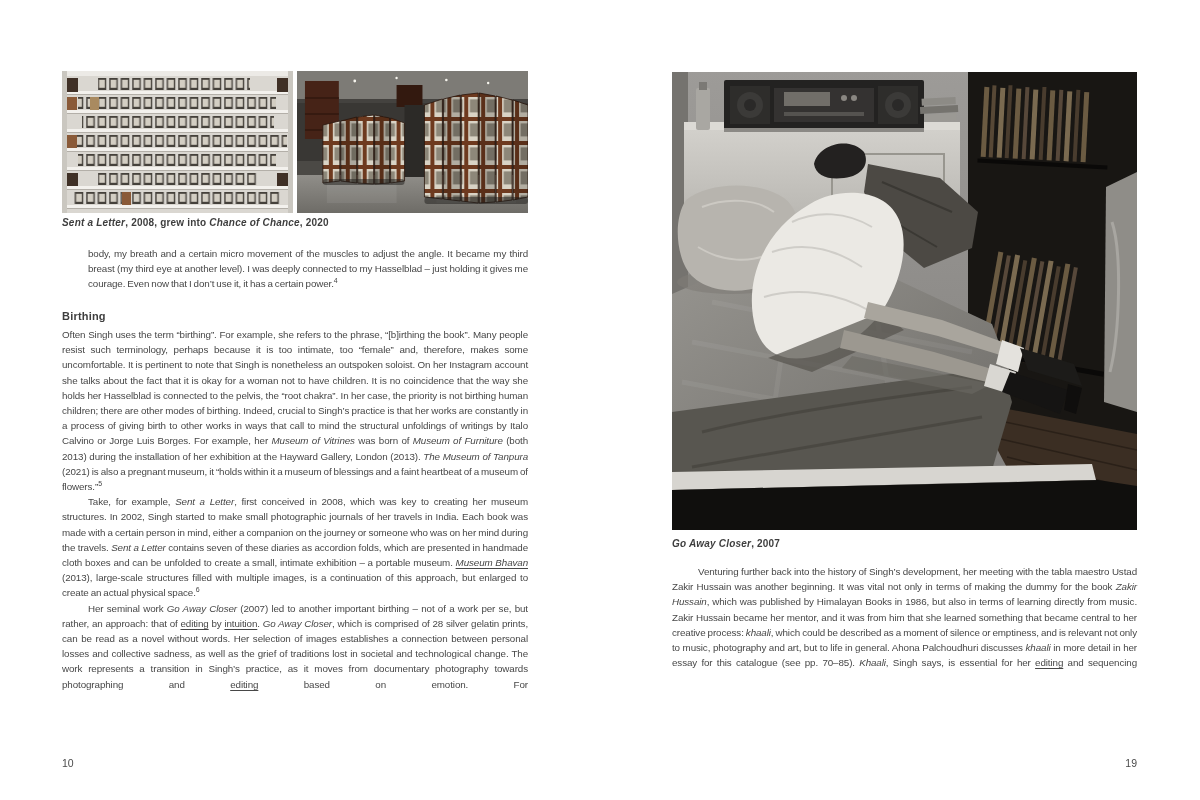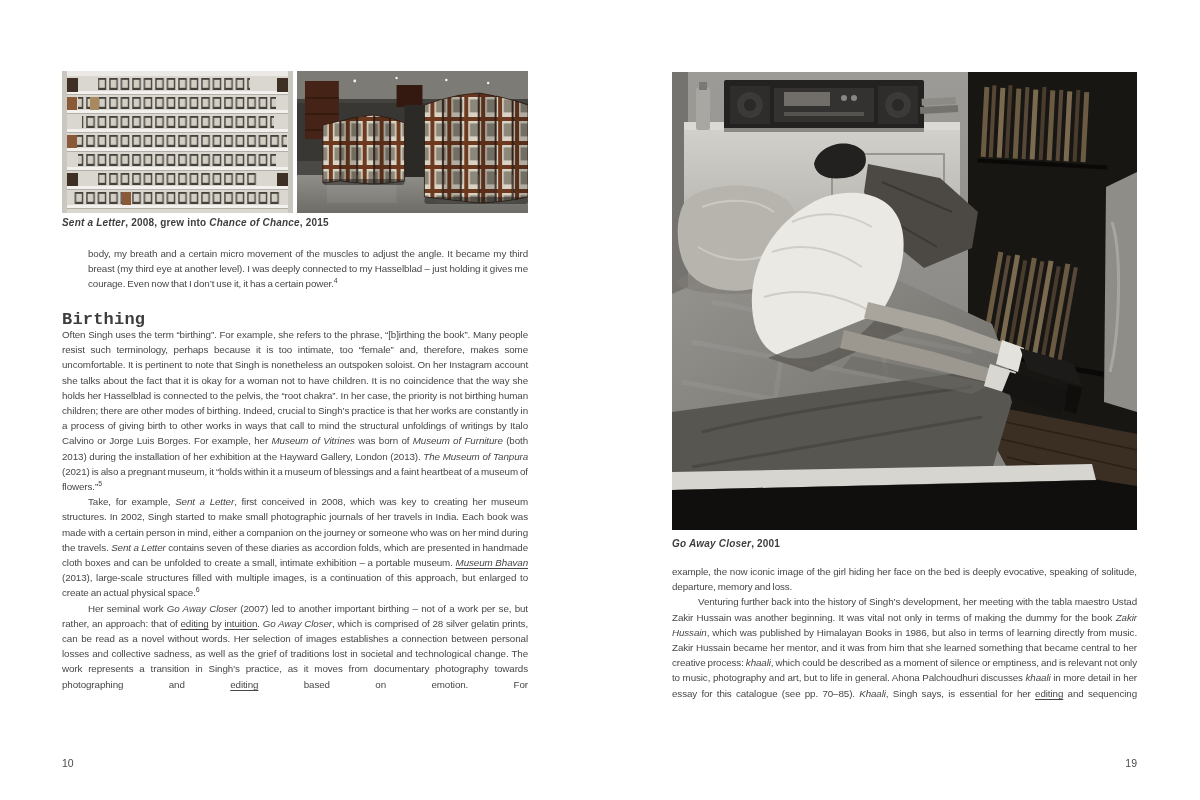--- a/index.html
+++ b/index.html
@@ -21,22 +21,22 @@
 
   .caption { position: absolute; left: 0; margin: 0; font-size: 10px; font-weight: bold;
              color: #3e3e3e; letter-spacing: .2px; }
   #pageL .caption { top: 217px; }
   #pageR .caption { top: 538px; }
 
   .quote { position: absolute; left: 26px; top: 246px; width: 440px; margin: 0;
            font-size: 9.8px; line-height: 15.2px; text-align: justify;
            letter-spacing: -.1px; word-spacing: -.6px; }
 
-  .heading { position: absolute; left: 0; top: 310px; margin: 0; font-size: 17px;
-             font-weight: bold; color: #3e3e3e; letter-spacing: .2px; font-family: Liberation Mono, monospace; }
+  .heading { position: absolute; left: 0; top: 310px; margin: 0; font-size: 11px;
+             font-weight: bold; color: #3e3e3e; letter-spacing: .2px; }
 
   .bodytext { position: absolute; left: 0; font-size: 9.8px; line-height: 15.2px;
               text-align: justify; letter-spacing: -.1px; word-spacing: -.6px; }
   #pageL .bodytext { top: 327px; width: 466px; }
   #pageR .bodytext { top: 564px; width: 465px; }
   .bodytext p { margin: 0; }
   .ind  { text-indent: 26px; }
   .jlast { text-align-last: justify; }
 
   .pagenum { position: absolute; top: 757px; font-size: 10.5px; color: #4a4a4a; text-align: right; }
@@ -153,21 +153,21 @@
         </g>
         <polygon points="147,28 164,24 164,130 147,128" fill="#000000" opacity="0.18"></polygon>
         <polygon points="183,22 199,25 199,131 183,132" fill="#000000" opacity="0.18"></polygon>
         <polygon points="217,29 232,34 232,126 217,129" fill="#000000" opacity="0.18"></polygon>
         <rect x="26" y="108" width="82" height="6" rx="3" fill="#1e1c1a" opacity="0.5"></rect>
         <rect x="128" y="126" width="104" height="7" rx="3" fill="#1e1c1a" opacity="0.5"></rect>
       </svg>
     </figure>
   </div>
 
-  <p class="caption"><span class="it">Sent a Letter</span><span>, 2008, grew into </span><span class="it">Chance of Chance</span><span>, 2015</span></p>
+  <p class="caption"><span class="it">Sent a Letter</span><span>, 2008, grew into </span><span class="it">Chance of Chance</span><span>, 2020</span></p>
 
   <p class="quote"><span>body, my breath and a certain micro movement of the muscles to adjust the angle. It became my third breast (my third eye at another level). I was deeply connected to my Hasselblad – just holding it gives me courage. Even now that I don’t use it, it has a certain power.</span><sup>4</sup></p>
 
   <h3 class="heading">Birthing</h3>
 
   <div class="bodytext">
     <p><span>Often Singh uses the term “birthing”. For example, she refers to the phrase, “[b]irthing the book”. Many people resist such terminology, perhaps because it is too intimate, too “female” and, therefore, makes some uncomfortable. It is pertinent to note that Singh is nonetheless an outspoken soloist. On her Instagram account she talks about the fact that it is okay for a woman not to have children. It is no coincidence that the way she holds her Hasselblad is connected to the pelvis, the “root chakra”. In her case, the priority is not birthing human children; there are other modes of birthing. Indeed, crucial to Singh’s practice is that her works are constantly in a process of giving birth to other works in ways that call to mind the structural unfoldings of writings by Italo Calvino or Jorge Luis Borges. For example, her </span><span class="it">Museum of Vitrines</span><span> was born of </span><span class="it">Museum of Furniture</span><span> (both 2013) during the installation of her exhibition at the Hayward Gallery, London (2013). </span><span class="it">The Museum of Tanpura</span><span> (2021) is also a pregnant museum, it “holds within it a museum of blessings and a faint heartbeat of a museum of flowers.”</span><sup>5</sup></p>
     <p class="ind"><span>Take, for example, </span><span class="it">Sent a Letter</span><span>, first conceived in 2008, which was key to creating her museum structures. In 2002, Singh started to make small photographic journals of her travels in India. Each book was made with a certain person in mind, either a companion on the journey or someone who was on her mind during the travels. </span><span class="it">Sent a Letter</span><span> contains seven of these diaries as accordion folds, which are presented in handmade cloth boxes and can be unfolded to create a small, intimate exhibition – a portable museum. </span><span class="it ul">Museum Bhavan</span><span> (2013), large-scale structures filled with multiple images, is a continuation of this approach, but enlarged to create an actual physical space.</span><sup>6</sup></p>
     <p class="ind jlast"><span>Her seminal work </span><span class="it">Go Away Closer</span><span> (2007) led to another important birthing – not of a work per se, but rather, an approach: that of </span><span class="ul">editing</span><span> by </span><span class="ul">intuition</span><span>. </span><span class="it">Go Away Closer</span><span>, which is comprised of 28 silver gelatin prints, can be read as a novel without words. Her selection of images establishes a connection between personal losses and collective sadness, as well as the grief of traditions lost in societal and technological change. The work represents a transition in Singh’s practice, as it moves from documentary photography towards photographing and </span><span class="ul">editing</span><span> based on emotion. For</span></p>
   </div>
@@ -286,21 +286,20 @@
       <polygon points="348,276 402,292 410,314 356,298" fill="#1c1b19"></polygon>
       <polygon points="338,300 396,318 388,342 330,320" fill="#151413"></polygon>
       <polygon points="396,312 410,316 404,342 392,338" fill="#0f0e0d"></polygon>
 
       <polygon points="0,400 420,392 424,408 0,418" fill="#d7d5d0"></polygon>
       <polygon points="0,418 424,408 426,416 0,426" fill="#9b9994"></polygon>
       <polygon points="0,418 426,408 465,414 465,458 0,458" fill="#100f0d"></polygon>
     </svg>
   </figure>
 
-  <p class="caption"><span class="it">Go Away Closer</span><span>, 2001</span></p>
+  <p class="caption"><span class="it">Go Away Closer</span><span>, 2007</span></p>
 
   <div class="bodytext">
-    <p><span>example, the now iconic image of the girl hiding her face on the bed is deeply evocative, speaking of solitude, departure, memory and loss.</span></p>
     <p class="ind jlast"><span>Venturing further back into the history of Singh’s development, her meeting with the tabla maestro Ustad Zakir Hussain was another beginning. It was vital not only in terms of making the dummy for the book </span><span class="it">Zakir Hussain</span><span>, which was published by Himalayan Books in 1986, but also in terms of learning directly from music. Zakir Hussain became her mentor, and it was from him that she learned something that became central to her creative process: </span><span class="it">khaali</span><span>, which could be described as a moment of silence or emptiness, and is relevant not only to music, photography and art, but to life in general. Ahona Palchoudhuri discusses </span><span class="it">khaali</span><span> in more detail in her essay for this catalogue (see pp. 70–85). </span><span class="it">Khaali</span><span>, Singh says, is essential for her </span><span class="ul">editing</span><span> and sequencing</span></p>
   </div>
 
   <div class="pagenum">19</div>
 </section>
 
 </body></html>

